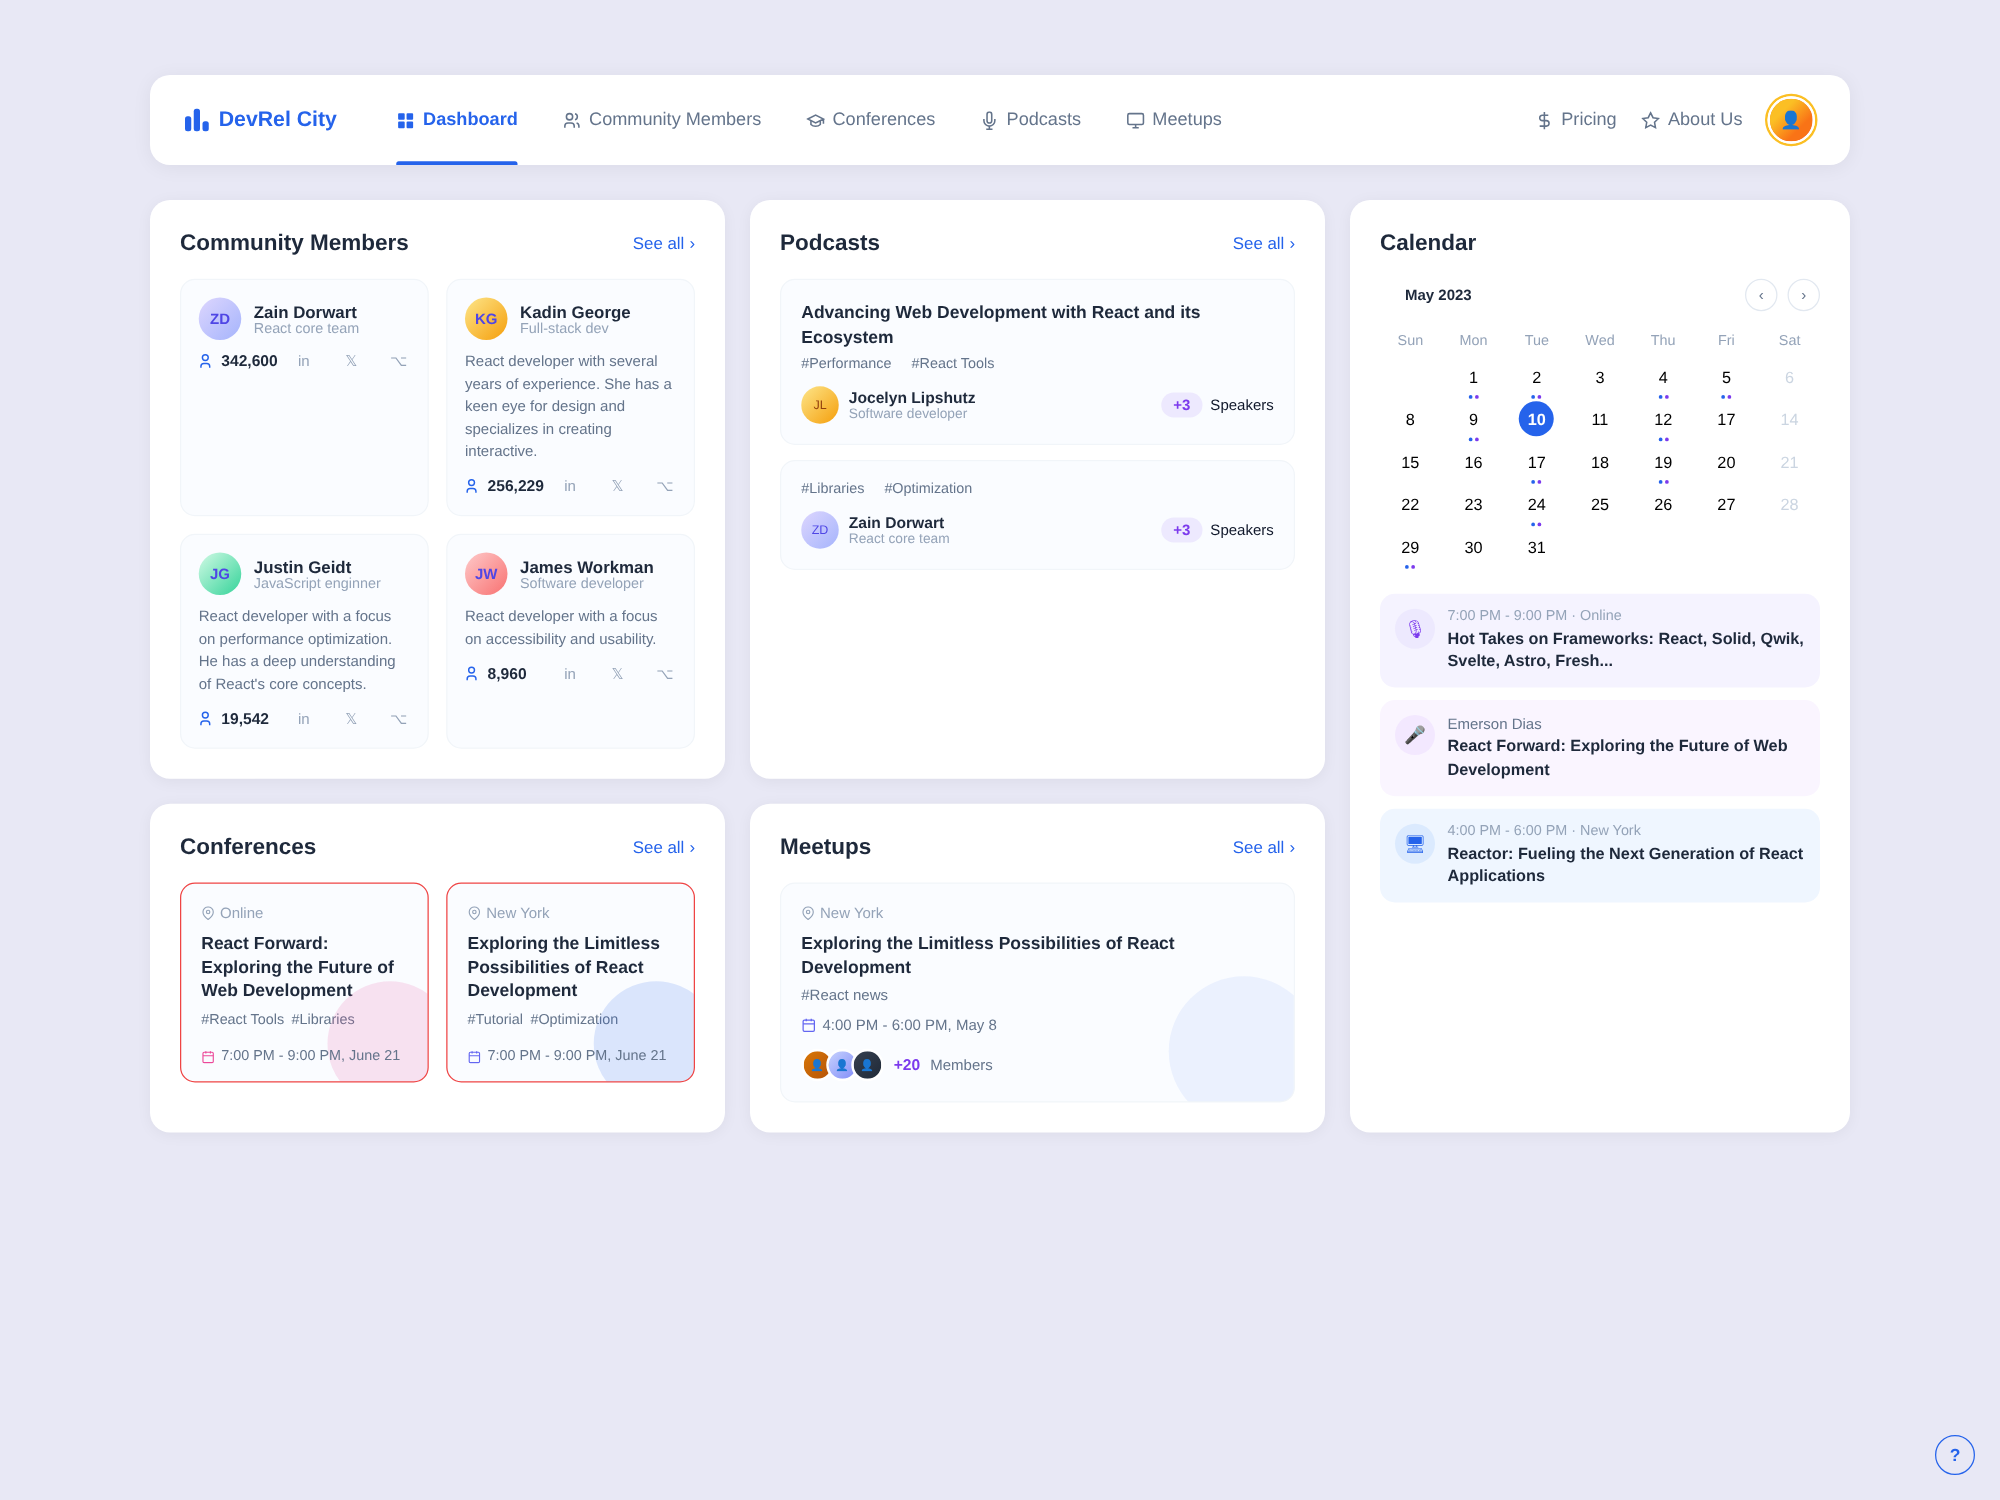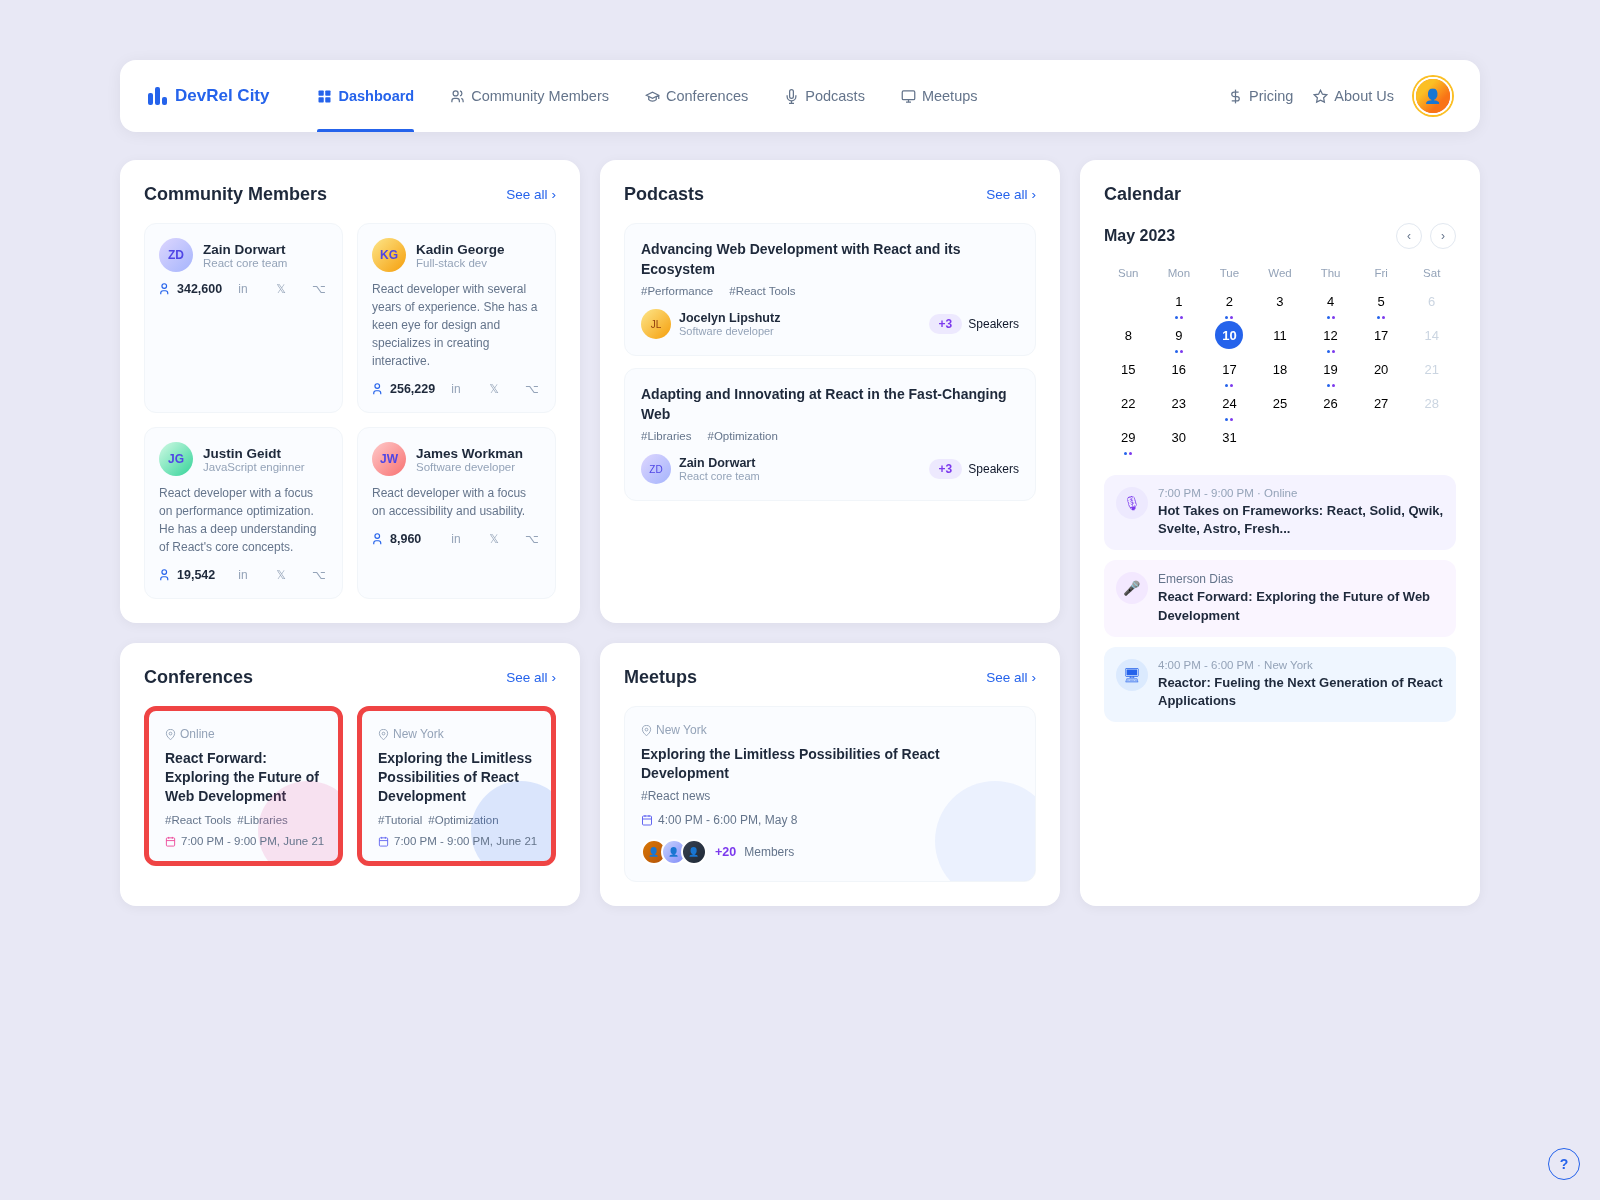--- a/index.html
+++ b/index.html
@@ -293,23 +293,24 @@
     .speakers-label {
       font-size: 12px;
       color: #0f172a;
     }
     
     .calendar-section {
       grid-row: 1 / 3;
       grid-column: 3;
     }
     .cal-month {
-      font-size: 16px;
+      font-size: 12px;
       font-weight: 700;
       color: #1e293b;
+      margin-left: 20px;
     }
     .cal-nav {
       display: flex;
       gap: 8px;
     }
     .cal-nav-btn {
       width: 26px;
       height: 26px;
       border-radius: 50%;
       border: 1px solid #e2e8f0;
@@ -391,21 +392,21 @@
       color: #64748b;
       margin-bottom: 2px;
     }
     
     .conf-grid {
       display: grid;
       grid-template-columns: 1fr 1fr;
       gap: 14px;
     }
     .conf-card {
-      border: 5px solid #ef4444;
+      border: 1px solid #ef4444;
       border-radius: 12px;
       padding: 16px;
       background: #fafcff;
       position: relative;
       overflow: hidden;
       min-height: 160px;
     }
     .conf-location {
       display: flex;
       align-items: center;
@@ -780,21 +781,20 @@
           </div>
         </div>
         <div class="speakers-badge">
           <span class="plus-badge">+3</span>
           <span class="speakers-label">Speakers</span>
         </div>
       </div>
     </div>
 
     <div class="podcast-card">
-      <div class="podcast-title">Adapting and Innovating at React in the Fast-Changing Web</div>
       <div class="podcast-tags">
         <span class="tag">#Libraries</span>
         <span class="tag">#Optimization</span>
       </div>
       <div class="podcast-speaker">
         <div class="speaker-info">
           <div class="speaker-avatar" style="background:linear-gradient(135deg,#ddd6fe,#a5b4fc);">ZD</div>
           <div>
             <div class="speaker-name">Zain Dorwart</div>
             <div class="speaker-role">React core team</div>

